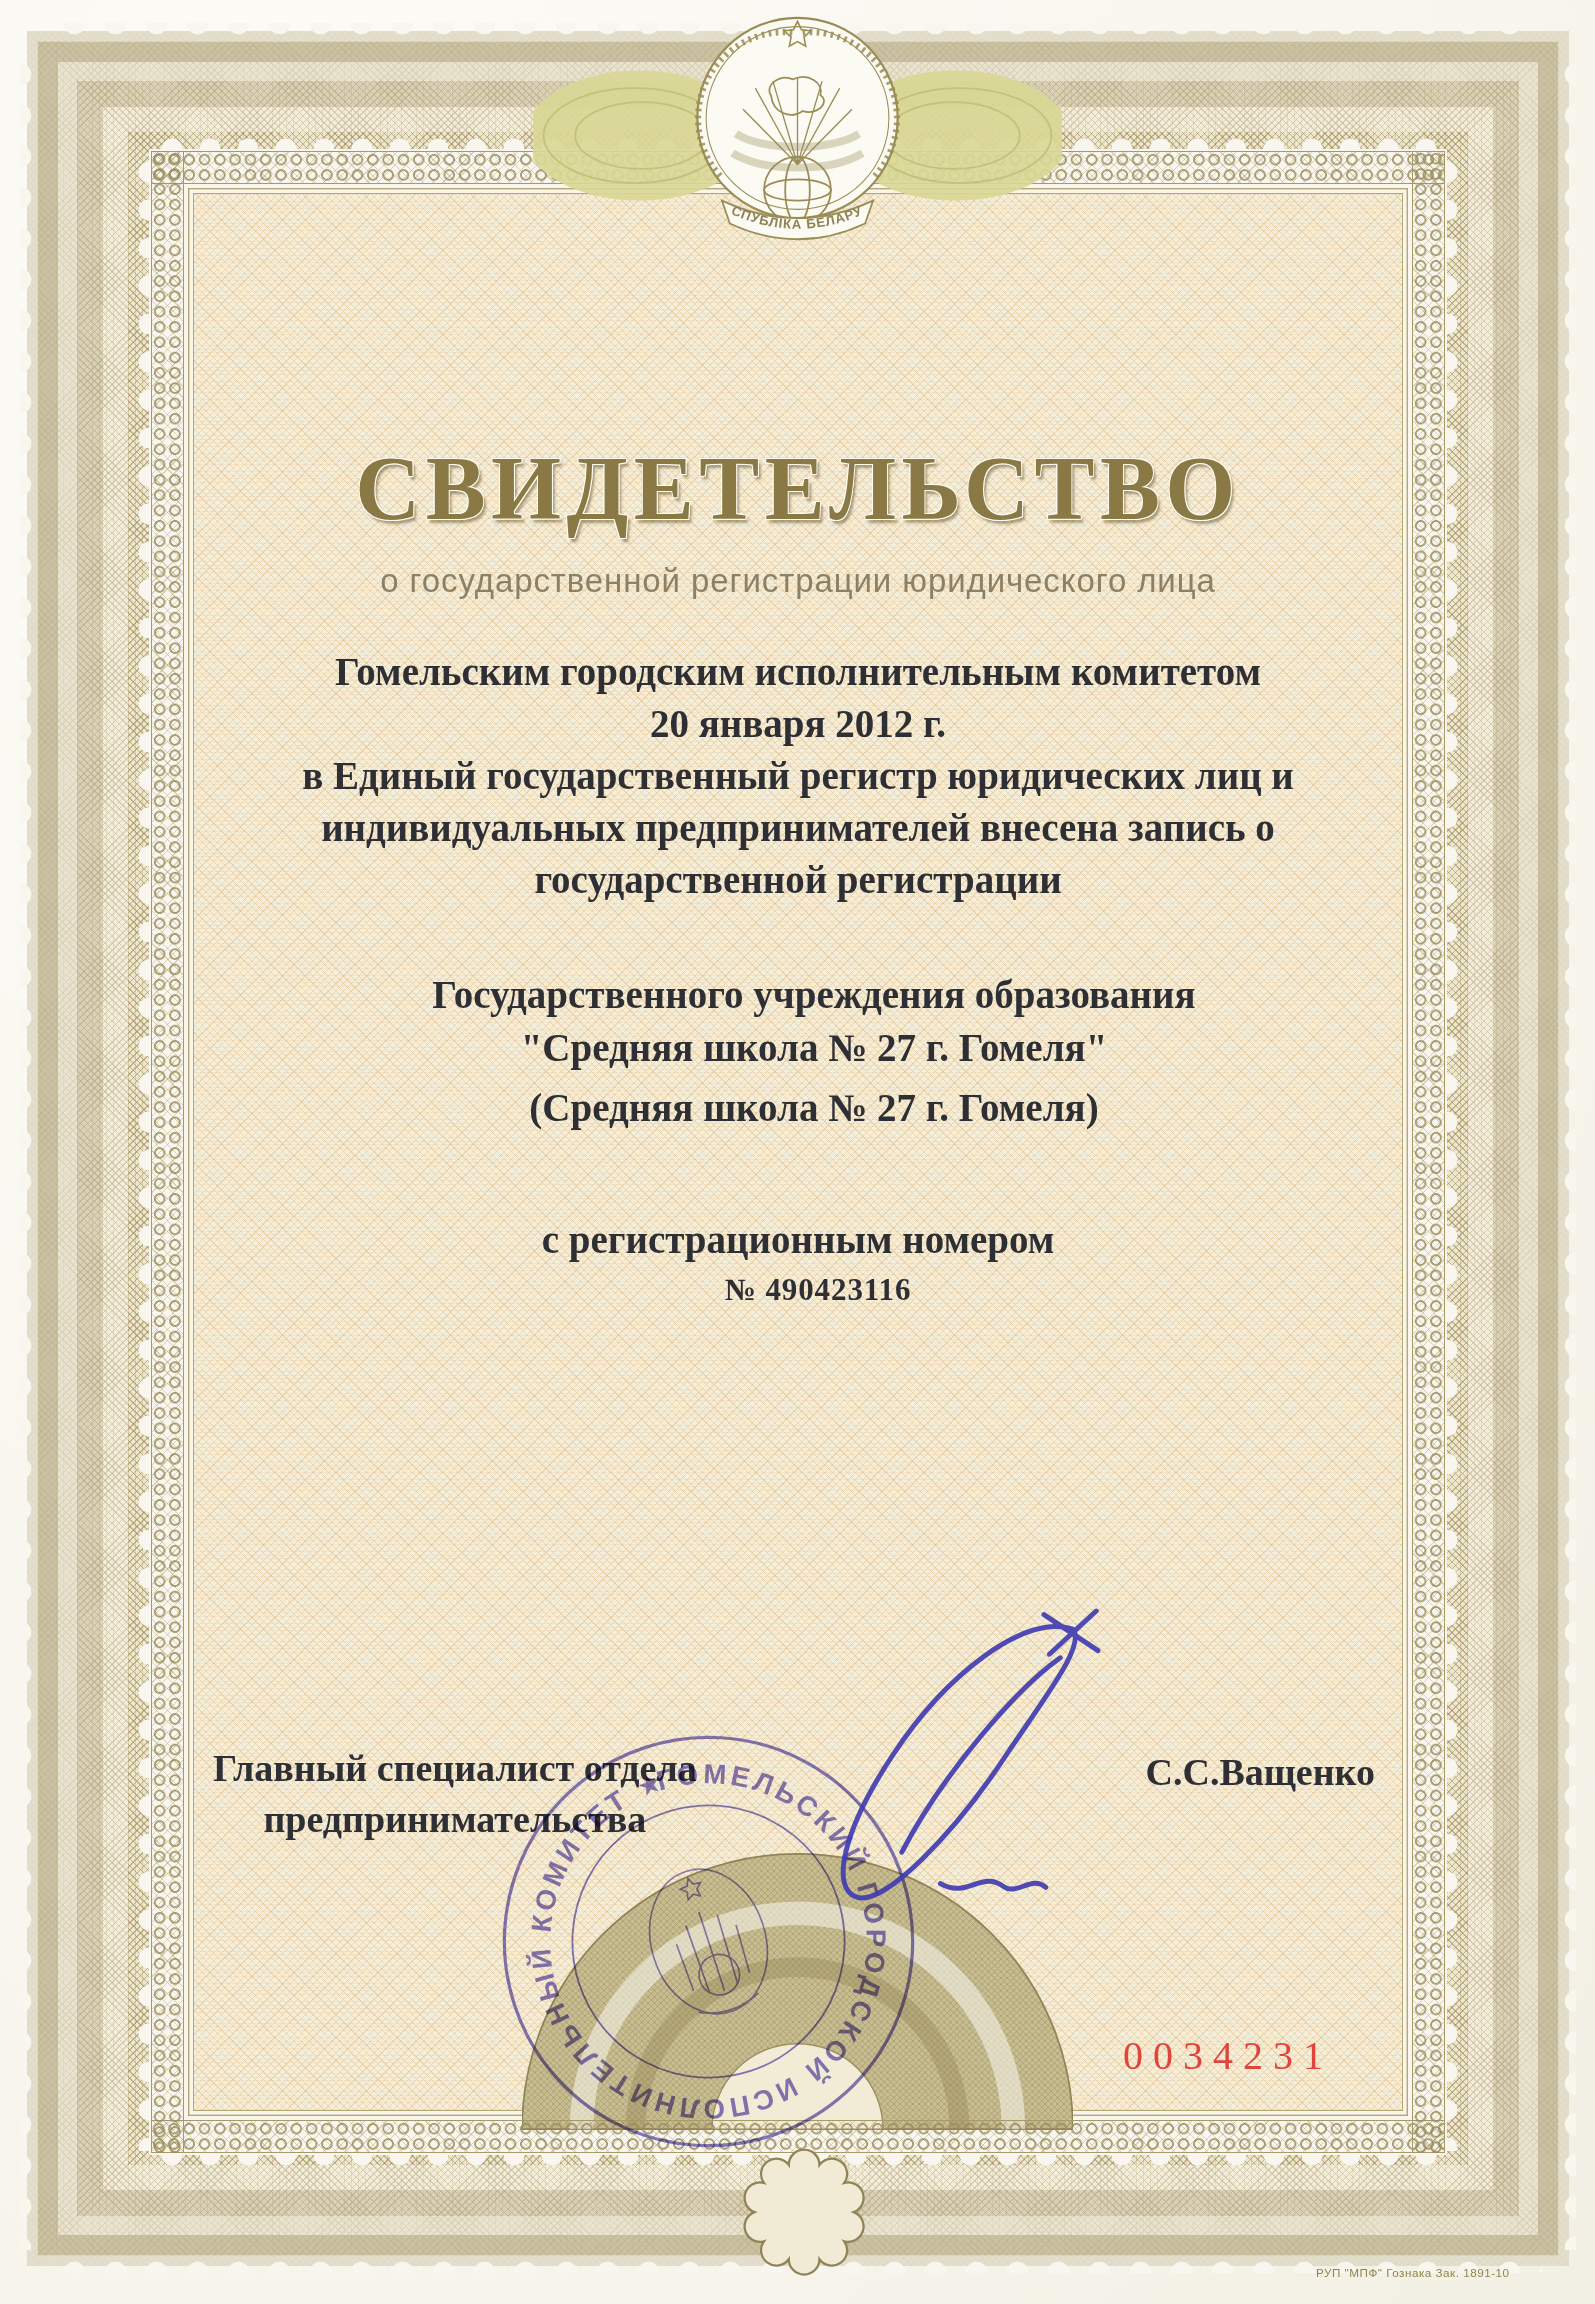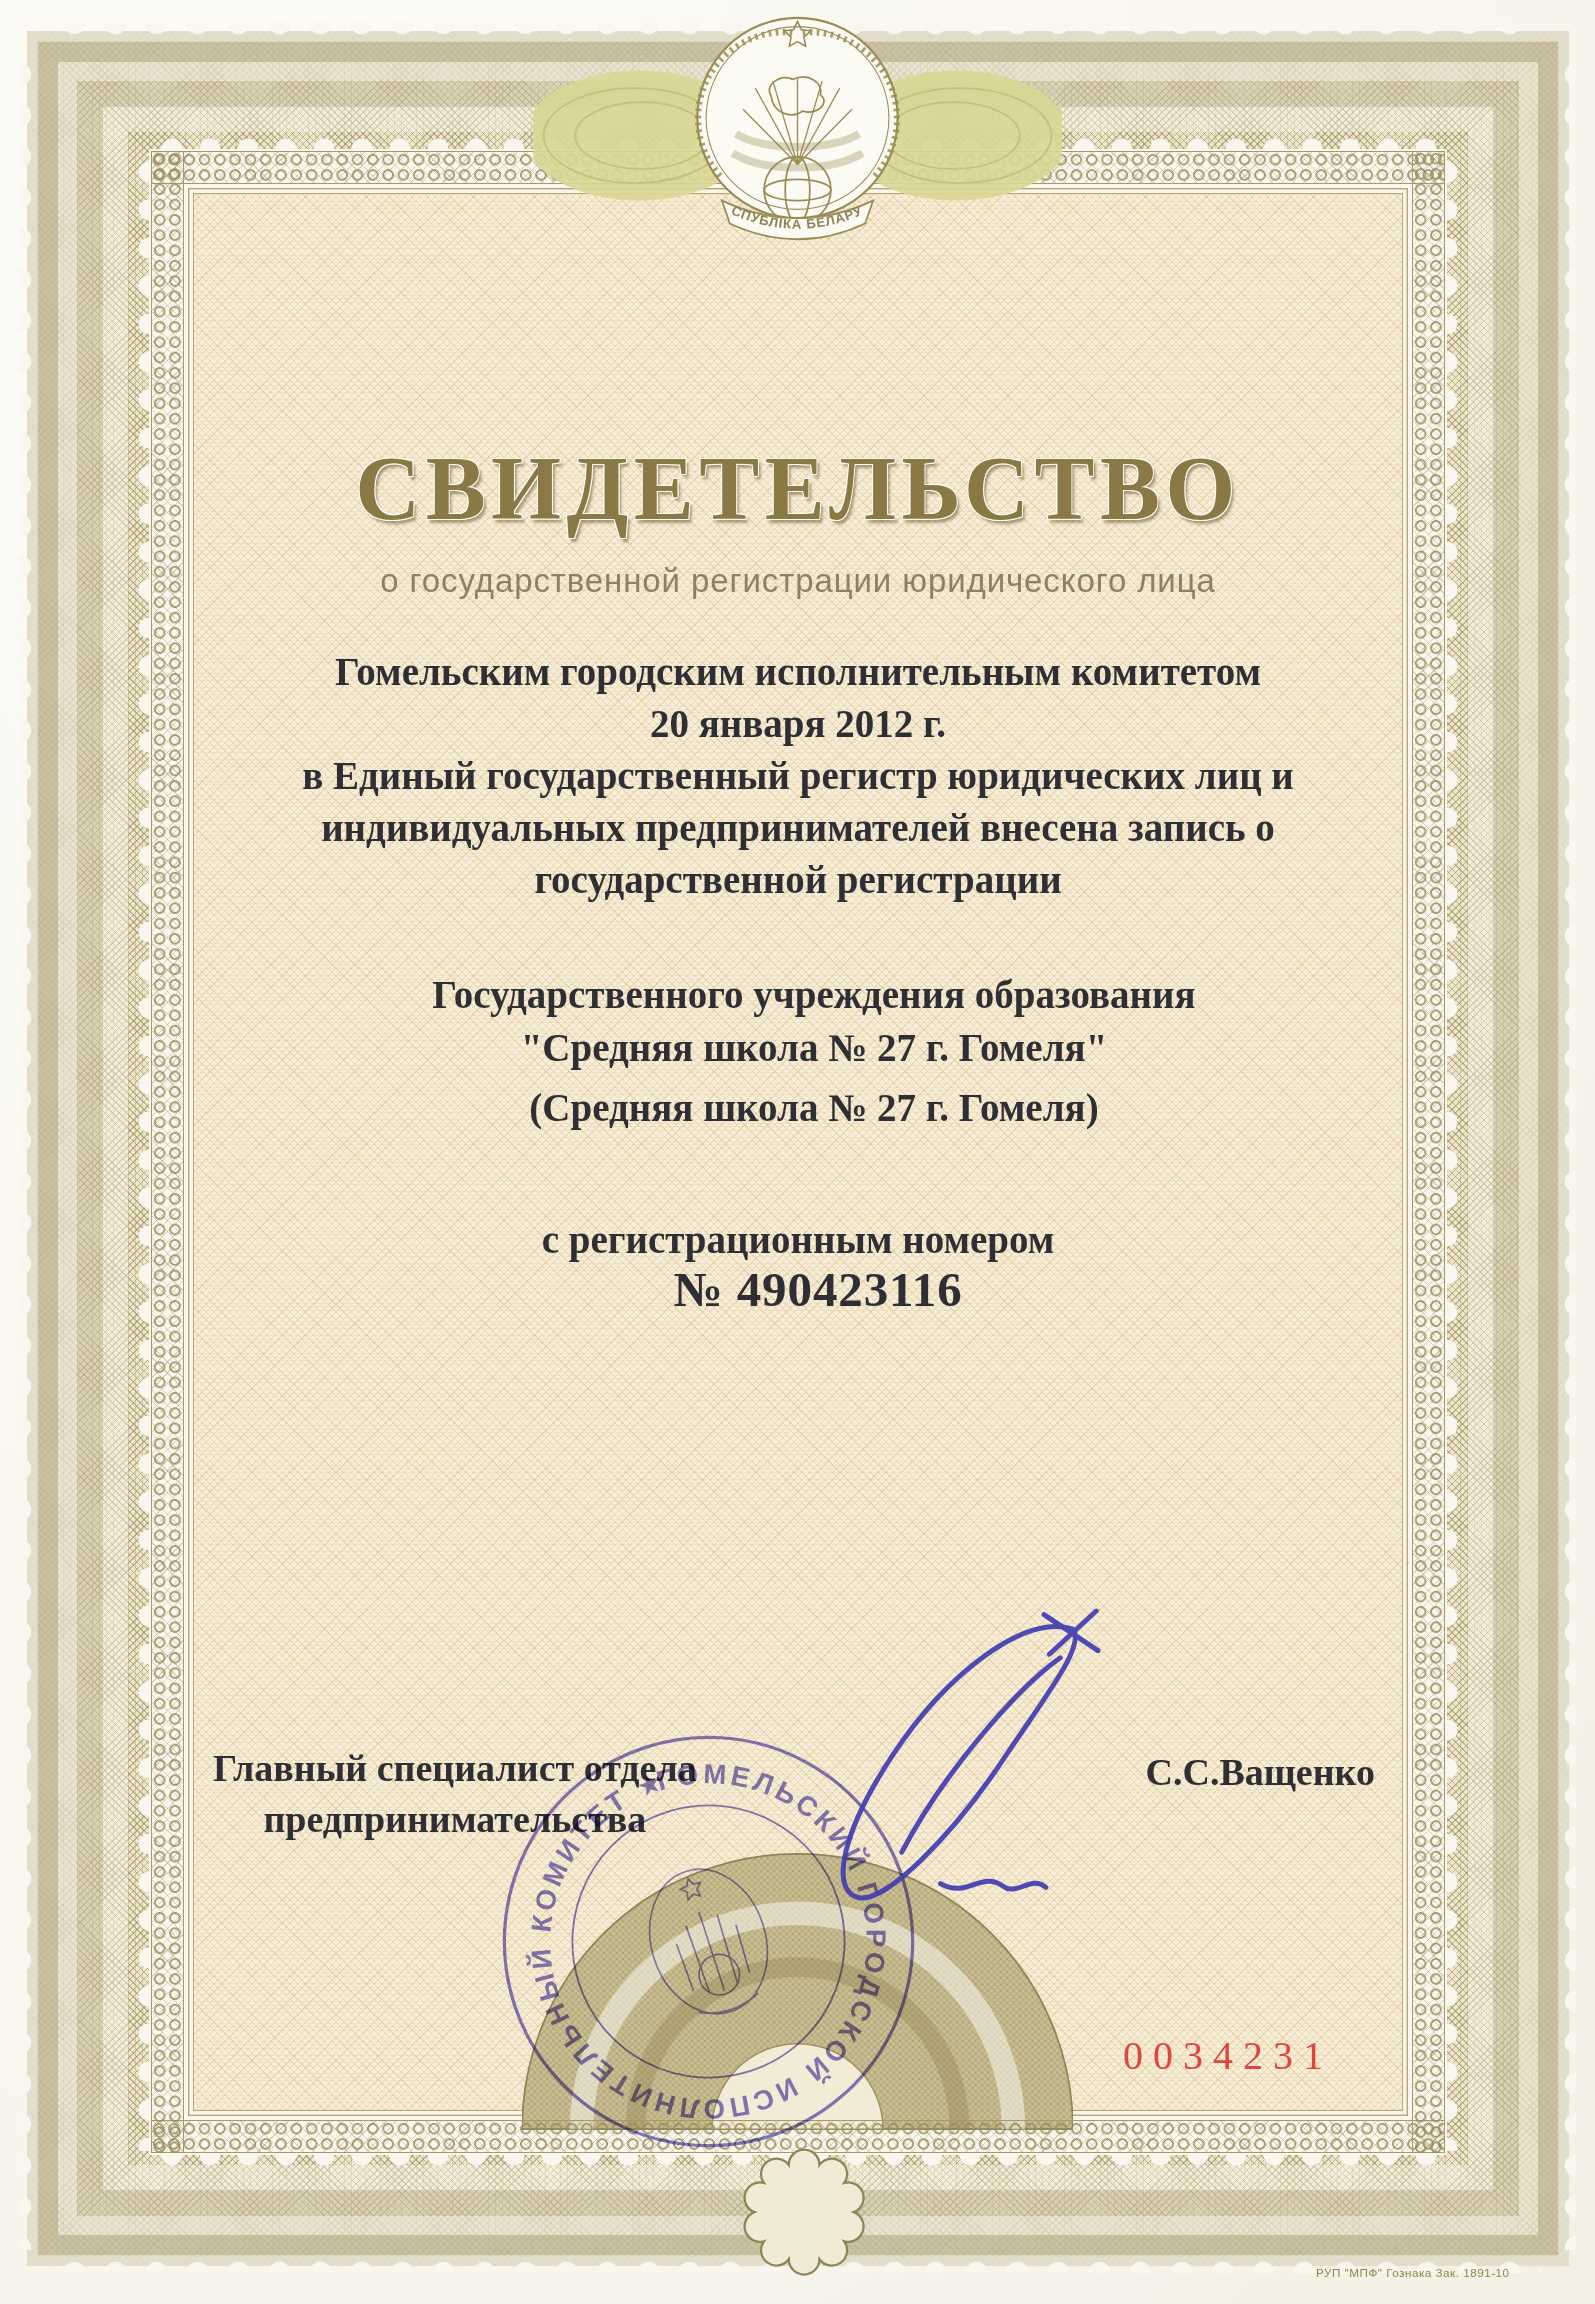--- a/index.html
+++ b/index.html
@@ -63,21 +63,21 @@
   .title{top:437px;font-size:90px;font-weight:bold;letter-spacing:5.4px;color:var(--title_gold,#8a7944);
      text-shadow:-0.9px -0.9px 0 #fdfcf5, 0.9px -0.9px 0 #fdfcf5, -0.9px 0.9px 0 #fdfcf5, 0.9px 0.9px 0 #fdfcf5, 2.7px 3.6px 2.7px rgba(105,90,45,.55);
      z-index:9;}
   .subtitle{top:562px;font-family:"Liberation Sans","DejaVu Sans",sans-serif;font-size:33px;
      color:var(--subtitle_gray,#8b8166);letter-spacing:0.9px;z-index:9;}
   .body-par{z-index:9;font-weight:bold;color:var(--body_ink,#2e2e35);font-size:39px;line-height:52px;}
   .par1{top:646px;}
   .org{top:968px;line-height:53px;padding-left:32px;}
   .org .gap{margin-top:7px;}
   .regnum{top:1215px;line-height:50px;}
-  .regnum .num{font-size:49px;letter-spacing:0.9px;margin-left:40px;}
+  .regnum .num{font-size:31px;letter-spacing:0.9px;margin-left:40px;}
   .sig-left{position:absolute;left:213px;top:1743px;font-weight:bold;color:var(--body_ink,#2e2e35);
      font-size:38px;line-height:51px;text-align:center;z-index:9;}
   .sig-name{position:absolute;right:221px;top:1750px;font-weight:bold;color:var(--body_ink,#2e2e35);
      font-size:38px;z-index:9;}
   .serial{position:absolute;left:1123px;top:2032px;z-index:9;font-size:40px;letter-spacing:10px;
      color:var(--serial_red,#e0453c);font-weight:500;}
   .imprint{position:absolute;left:1316px;top:2266px;z-index:9;font-family:"Liberation Sans",sans-serif;
      font-size:11.7px;color:#8f8747;letter-spacing:0.5px;}
   
   .emblem-svg{position:absolute;left:533px;top:1.8px;z-index:8;}

